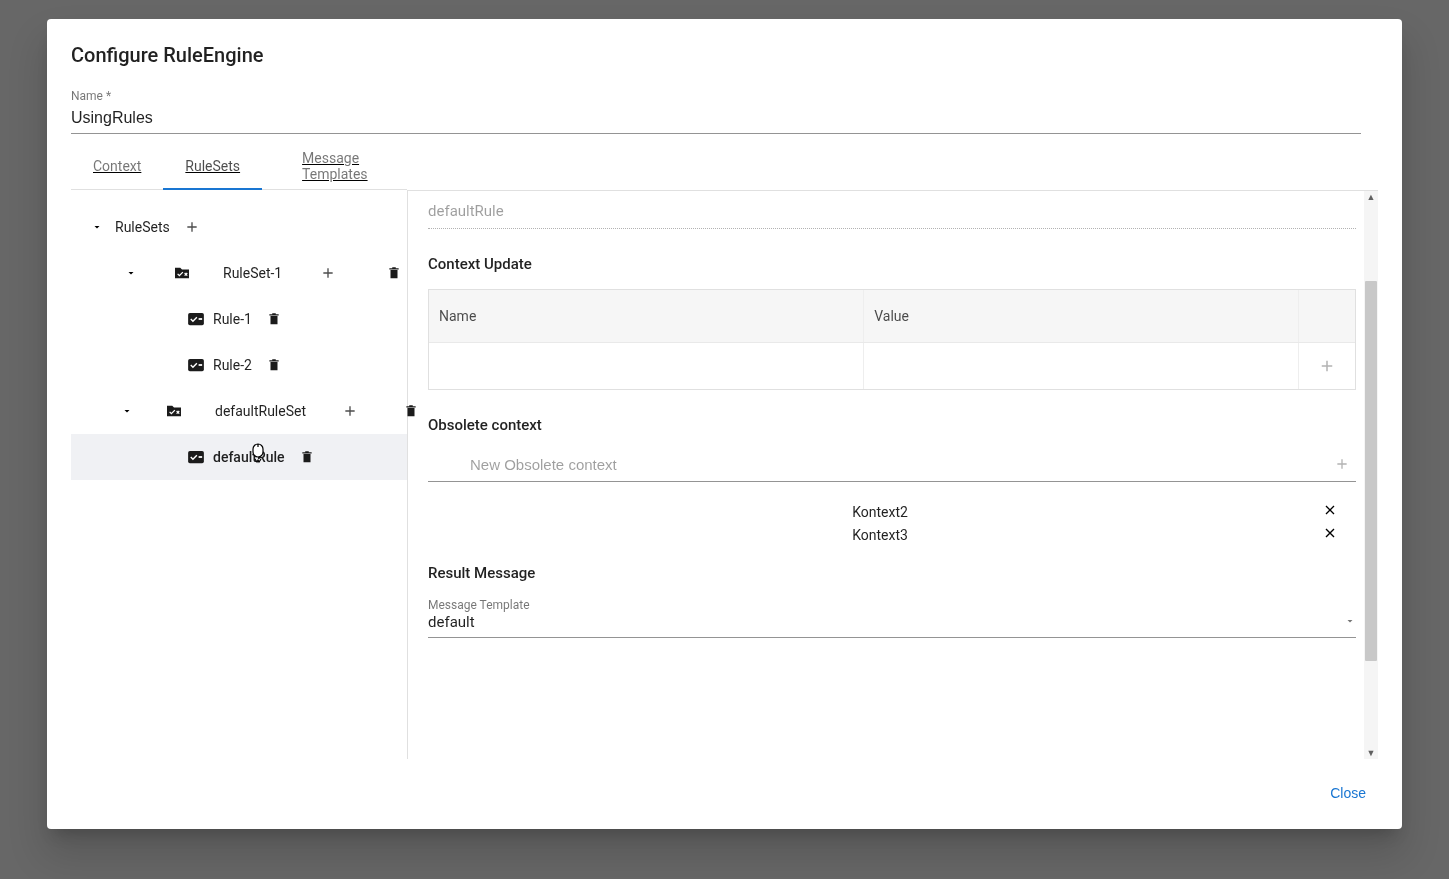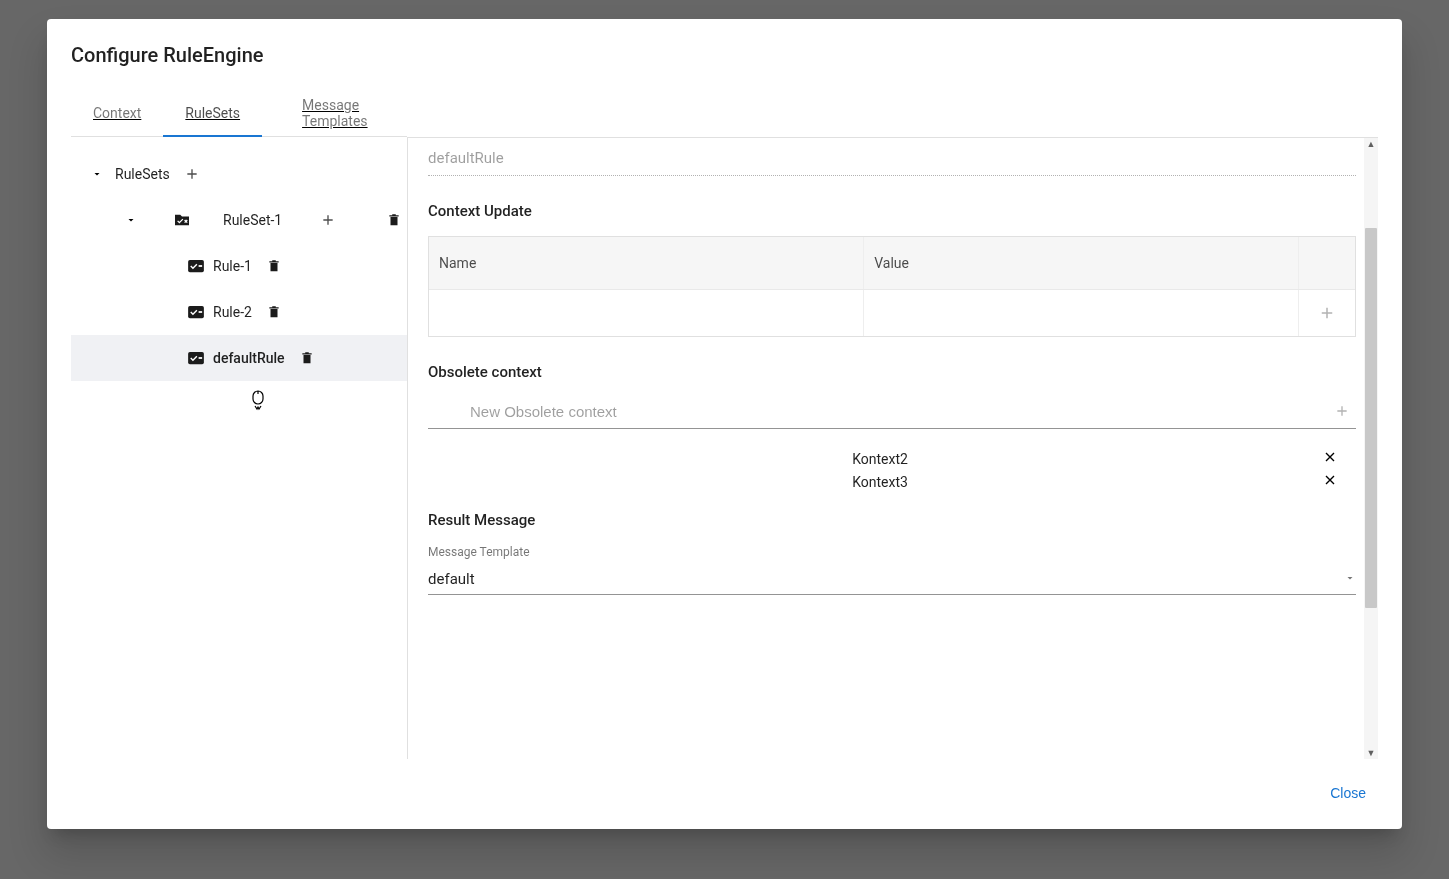--- a/index.html
+++ b/index.html
@@ -250,21 +250,21 @@
       text-align: center;
     }
     .obs-item span:first-child { flex: 1; }
     .x-btn {
       cursor: pointer;
       padding: 0 4px;
     }
     .msg-label {
       font-size: 12px;
       color: rgba(0,0,0,0.54);
-      margin-bottom: 10px;
+      margin-bottom: 0;
     }
     .msg-select {
       display: flex;
       align-items: center;
       border-bottom: 1px solid rgba(0,0,0,0.42);
       margin-right: 22px;
       padding-bottom: 6px;
       cursor: pointer;
     }
     .msg-select span:first-child {
@@ -316,20 +316,24 @@
       padding: 8px 10px;
     }
   </style>
 </head>
 <body>
 
 <div class="modal-overlay">
   <div class="modal">
     <div class="modal-header">
       <h2 class="modal-title">Configure RuleEngine</h2>
+      <div class="name-field">
+        <label class="field-label">Name *</label>
+        <input class="field-input" value="UsingRules" style="">
+      </div>
     </div>
 
     <div class="body">
       <div class="left-col">
         <div class="tabs wider-tabs">
           <div class="tab">Context</div>
           <div class="tab active">RuleSets</div>
           <div class="tab">Message Templates</div>
         </div>
 
@@ -400,20 +404,45 @@
                 </svg>
             </span>
             <span class="tree-label">Rule-2</span>
             <span class="action-icon">
               <svg width="14" height="16" viewBox="0 0 24 24">
                   <path d="M6 7h12v14H6zM4 4h16v2H4zM9 2h6v2H9z" fill="#1b1b1b"></path>
                 </svg>
             </span>
           </div>
 
+          <div class="tree-row indent-1">
+            <span class="chevron">
+              <svg width="12" height="12" viewBox="0 0 24 24">
+                  <path d="M7 10l5 5 5-5z" fill="#000"></path>
+                </svg>
+            </span>
+            <span class="tree-icon">
+              <svg width="18" height="14" viewBox="0 0 20 16">
+                  <path d="M2 2h6l2 2h8v10H2z" fill="#1b1b1b"></path>
+                  <path d="M5 9l2 2 4-4" stroke="#fff" stroke-width="1.5" fill="none"></path>
+                  <path d="M13 8l3 3M16 8l-3 3" stroke="#fff" stroke-width="1.5"></path>
+                </svg>
+            </span>
+            <span class="tree-label">defaultRuleSet</span>
+            <span class="action-icon">
+              <svg width="16" height="16" viewBox="0 0 24 24">
+                  <path d="M19 13h-6v6h-2v-6H5v-2h6V5h2v6h6v2z" fill="#000" fill-opacity="0.7"></path>
+                </svg>
+            </span>
+            <span class="action-icon" style="margin-left:14px;">
+              <svg width="14" height="16" viewBox="0 0 24 24">
+                  <path d="M6 7h12v14H6zM4 4h16v2H4zM9 2h6v2H9z" fill="#1b1b1b"></path>
+                </svg>
+            </span>
+          </div>
 
           <div class="tree-row indent-2 selected">
             <span class="tree-icon">
               <svg width="18" height="14" viewBox="0 0 20 16">
                   <rect x="1" y="1" width="18" height="14" rx="2" fill="#1b1b1b"></rect>
                   <path d="M4 8l2.5 2.5L11 6" stroke="#fff" stroke-width="1.6" fill="none"></path>
                   <rect x="13" y="7" width="4" height="2" fill="#fff"></rect>
                 </svg>
             </span>
             <span class="tree-label bold">defaultRule</span>

